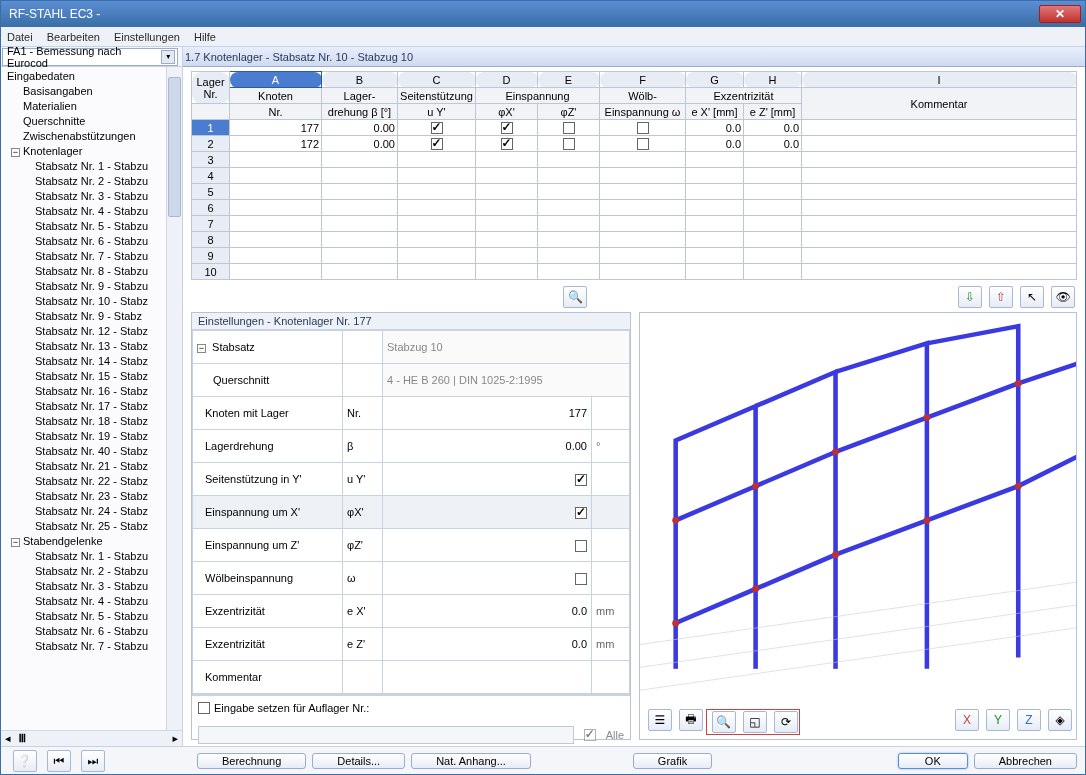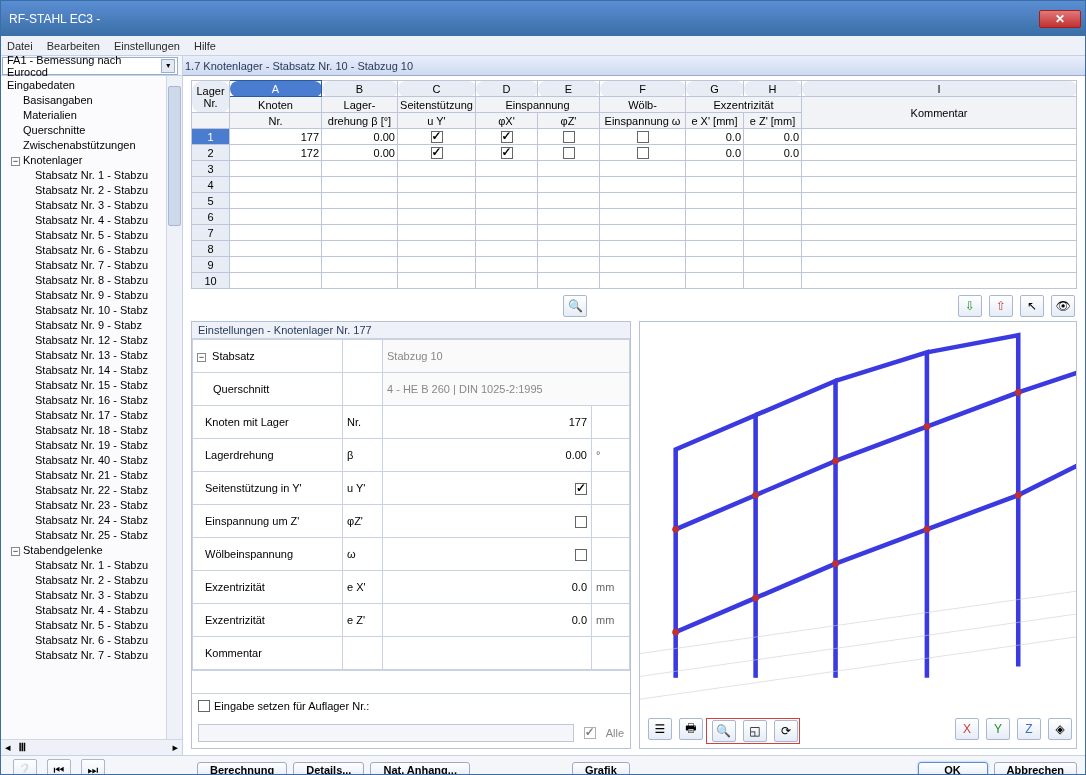--- a/index.html
+++ b/index.html
@@ -1,17 +1,17 @@
 <!DOCTYPE html>
 <html><head>
 <meta charset="utf-8">
 <style>
 * { box-sizing: border-box; margin: 0; padding: 0; font-family: "Segoe UI", Tahoma, sans-serif; font-size: 11px; }
 body { background: #fff; width: 1086px; height: 775px; overflow: hidden; border: 1px solid #3a6ea5; }
-.titlebar { background: linear-gradient(#5a8ed4, #3a6ea5); height: 35px; display: flex; align-items: center; padding: 0 4px; color: #fff; }
+.titlebar { background: linear-gradient(#5a8ed4, #3a6ea5); height: 26px; display: flex; align-items: center; padding: 0 4px; color: #fff; }
 .titlebar .title { flex: 1; padding-left: 4px; font-size: 12px; }
 .close-btn { width: 42px; height: 18px; background: linear-gradient(#e27878,#c23030); border: 1px solid #a02020; border-radius: 2px; display:flex;align-items:center;justify-content:center;color:#fff;font-weight:bold;font-size:12px;}
 .menubar { background: #eef2f8; height: 20px; display:flex; align-items:center; padding: 0 6px; gap: 14px; border-bottom:1px solid #c7d3e3;}
 .menubar span { color:#2a2a2a; }
 .toolbar-left { height: 20px; background:#f4f6fa; border-bottom:1px solid #c7d3e3; display:flex; align-items:center;}
 .combo { height:18px; border:1px solid #9aaccc; background:#fff; display:flex; align-items:center; justify-content:space-between; padding:0 2px 0 4px;}
 .combo .chev { width:14px;height:14px;background:#e4eaf3;border:1px solid #9aaccc;display:flex;align-items:center;justify-content:center;font-size:8px;}
 .content { display:flex; height: calc(100% - 26px - 20px - 28px); }
 .sidebar { width:182px; border-right:1px solid #c7d3e3; display:flex; flex-direction:column; background:#fbfbfd;}
 .tree { flex:1; overflow:hidden; padding: 2px 0 2px 2px; line-height: 15px; position:relative;}
@@ -50,21 +50,21 @@
 .props-fill{flex:1;border-top:1px solid #c9d2e0;}
 .settings-foot{ border-top:1px solid #c7d3e3;padding:6px;}
 .settings-foot .row1{display:flex;align-items:center;gap:4px;margin-bottom:12px;}
 .input-dis{ height:18px;border:1px solid #c0c8d8;background:#f4f6fa;flex:1;}
 .viewer { flex:1; border:1px solid #b6c3d6; position:relative; background:#fff; overflow:hidden;}
 .viewer-toolbar{ position:absolute; bottom:4px; left:4px; right:4px; display:flex; justify-content:space-between;}
 .viewer-toolbar .grp{ display:flex; gap:3px;}
 .viewer-toolbar .redbox{ border:1px solid #d04040; padding:1px; display:flex; gap:3px;}
 .footer { height:28px; border-top:1px solid #c7d3e3; background:#f4f6fa; display:flex; align-items:center; padding:0 8px; gap:6px;}
 .footer .spacer{flex:0 0 80px;}
-.btn{ height:16px; padding:0 12px; border:1px solid #9aaccc; background:linear-gradient(#fff,#e6ecf6); border-radius:3px; display:inline-flex;align-items:center;justify-content:center;font-weight:bold;}
+.btn{ height:16px; padding:0 24px; border:1px solid #9aaccc; background:linear-gradient(#fff,#e6ecf6); border-radius:3px; display:inline-flex;align-items:center;justify-content:center;}
 .btn.primary{ border:1px solid #5a8ed4; box-shadow:0 0 2px #7aa6e6;}
 svg.structure{position:absolute;top:0;left:-10px;width:110%;height:92%;}
 </style>
 </head>
 <body>
 
 <div class="titlebar">
   <span class="title">RF-STAHL EC3 -</span>
   <div class="close-btn">✕</div>
 </div>
@@ -352,20 +352,26 @@
               </tr>
           <tr>
                 <td class="lbl" style="padding-left:12px">Lagerdrehung</td>
                 <td class="sym">β</td>
                 <td class="val">0.00</td>
                 <td class="unit">°</td>
               </tr>
           <tr>
                 <td class="lbl" style="padding-left:12px">Seitenstützung in Y'</td>
                 <td class="sym">u Y'</td>
+                <td class="val"><span class="check on"></span></td>
+                <td class="unit"></td>
+              </tr>
+          <tr class="shade">
+                <td class="lbl" style="padding-left:12px">Einspannung um X'</td>
+                <td class="sym">φX'</td>
                 <td class="val"><span class="check on"></span></td>
                 <td class="unit"></td>
               </tr>
           <tr>
                 <td class="lbl" style="padding-left:12px">Einspannung um Z'</td>
                 <td class="sym">φZ'</td>
                 <td class="val"><span class="check"></span></td>
                 <td class="unit"></td>
               </tr>
           <tr>

